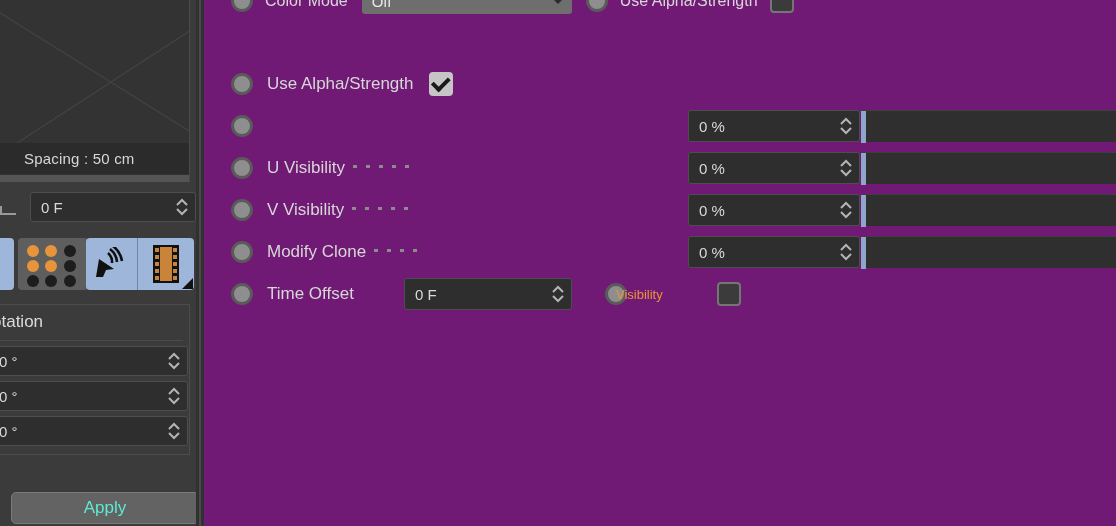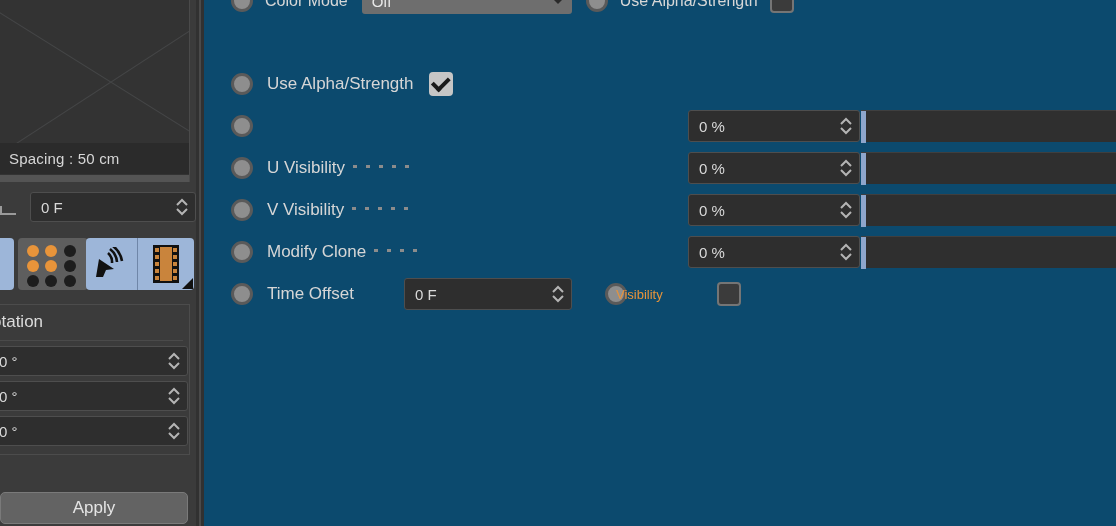--- a/index.html
+++ b/index.html
@@ -25,21 +25,21 @@
   #viewport .gridline {
     position: absolute; background: #444546; height: 1px;
     transform-origin: 0 0;
   }
   #viewport .gl1 { left: -10px; top: 6px; width: 320px; transform: rotate(32deg); }
   #viewport .gl2 { left: -10px; top: 160px; width: 330px; transform: rotate(-33deg); }
   #spacing-tip {
     position: absolute; left: 0; bottom: 8px; width: 190px; height: 31px;
     background: #2b2b2b;
     display: flex; align-items: center;
-    padding-left: 9px;
+    padding-left: 24px;
     color: #d7d7d7; font-size: 15px; letter-spacing: .2px;
   }
   #viewport-bottom-edge {
     position: absolute; left: 0; bottom: 0; width: 190px; height: 7px;
     background: #545454;
   }
 
   
   #left-num-row {
     position: absolute; left: 0; top: 190px; width: 196px; height: 36px;
@@ -106,36 +106,36 @@
     padding: 7px 0 8px 0px;
     border-bottom: 1px solid #4a4a4a;
     margin: 0 6px 0 0;
     text-indent: -8px;
   }
   .rot-row { padding: 5px 0 0 0; }
   .rot-field {
     position: relative; left: -12px; width: 200px;
   }
   #apply-btn {
-    position: absolute; left: 0; top: 492px; width: 188px; height: 32px;
+    position: absolute; left: 11px; top: 492px; width: 188px; height: 32px;
     background: #636363; border: 1px solid #7a7a7a; border-radius: 5px;
-    color: #e5e5e5; font-size: 17px;
+    color: #5eead4; font-size: 17px;
     display: flex; align-items: center; justify-content: center;
     cursor: pointer;
   }
 
   
   #divider-a { position: absolute; left: 196px; top: 0; width: 3px; height: 526px; background: #313131; }
   #divider-b { position: absolute; left: 199px; top: 0; width: 2px; height: 526px; background: #4a4a4a; }
   #divider-c { position: absolute; left: 201px; top: 0; width: 3px; height: 526px; background: #313131; }
 
   
   #main-panel {
     position: absolute; left: 204px; top: 0; width: 912px; height: 526px;
-    background: #0c4a6e;
+    background: #701a75;
   }
 
   
   #toprow {
     position: absolute; left: 0; top: 0; width: 912px; height: 14px;
     overflow: hidden;
   }
   #toprow .clip { position: absolute; left: 0; top: -14px; width: 912px; height: 30px; display: flex; align-items: center; }
   .dot-icon {
     width: 22px; height: 22px; border-radius: 50%;

